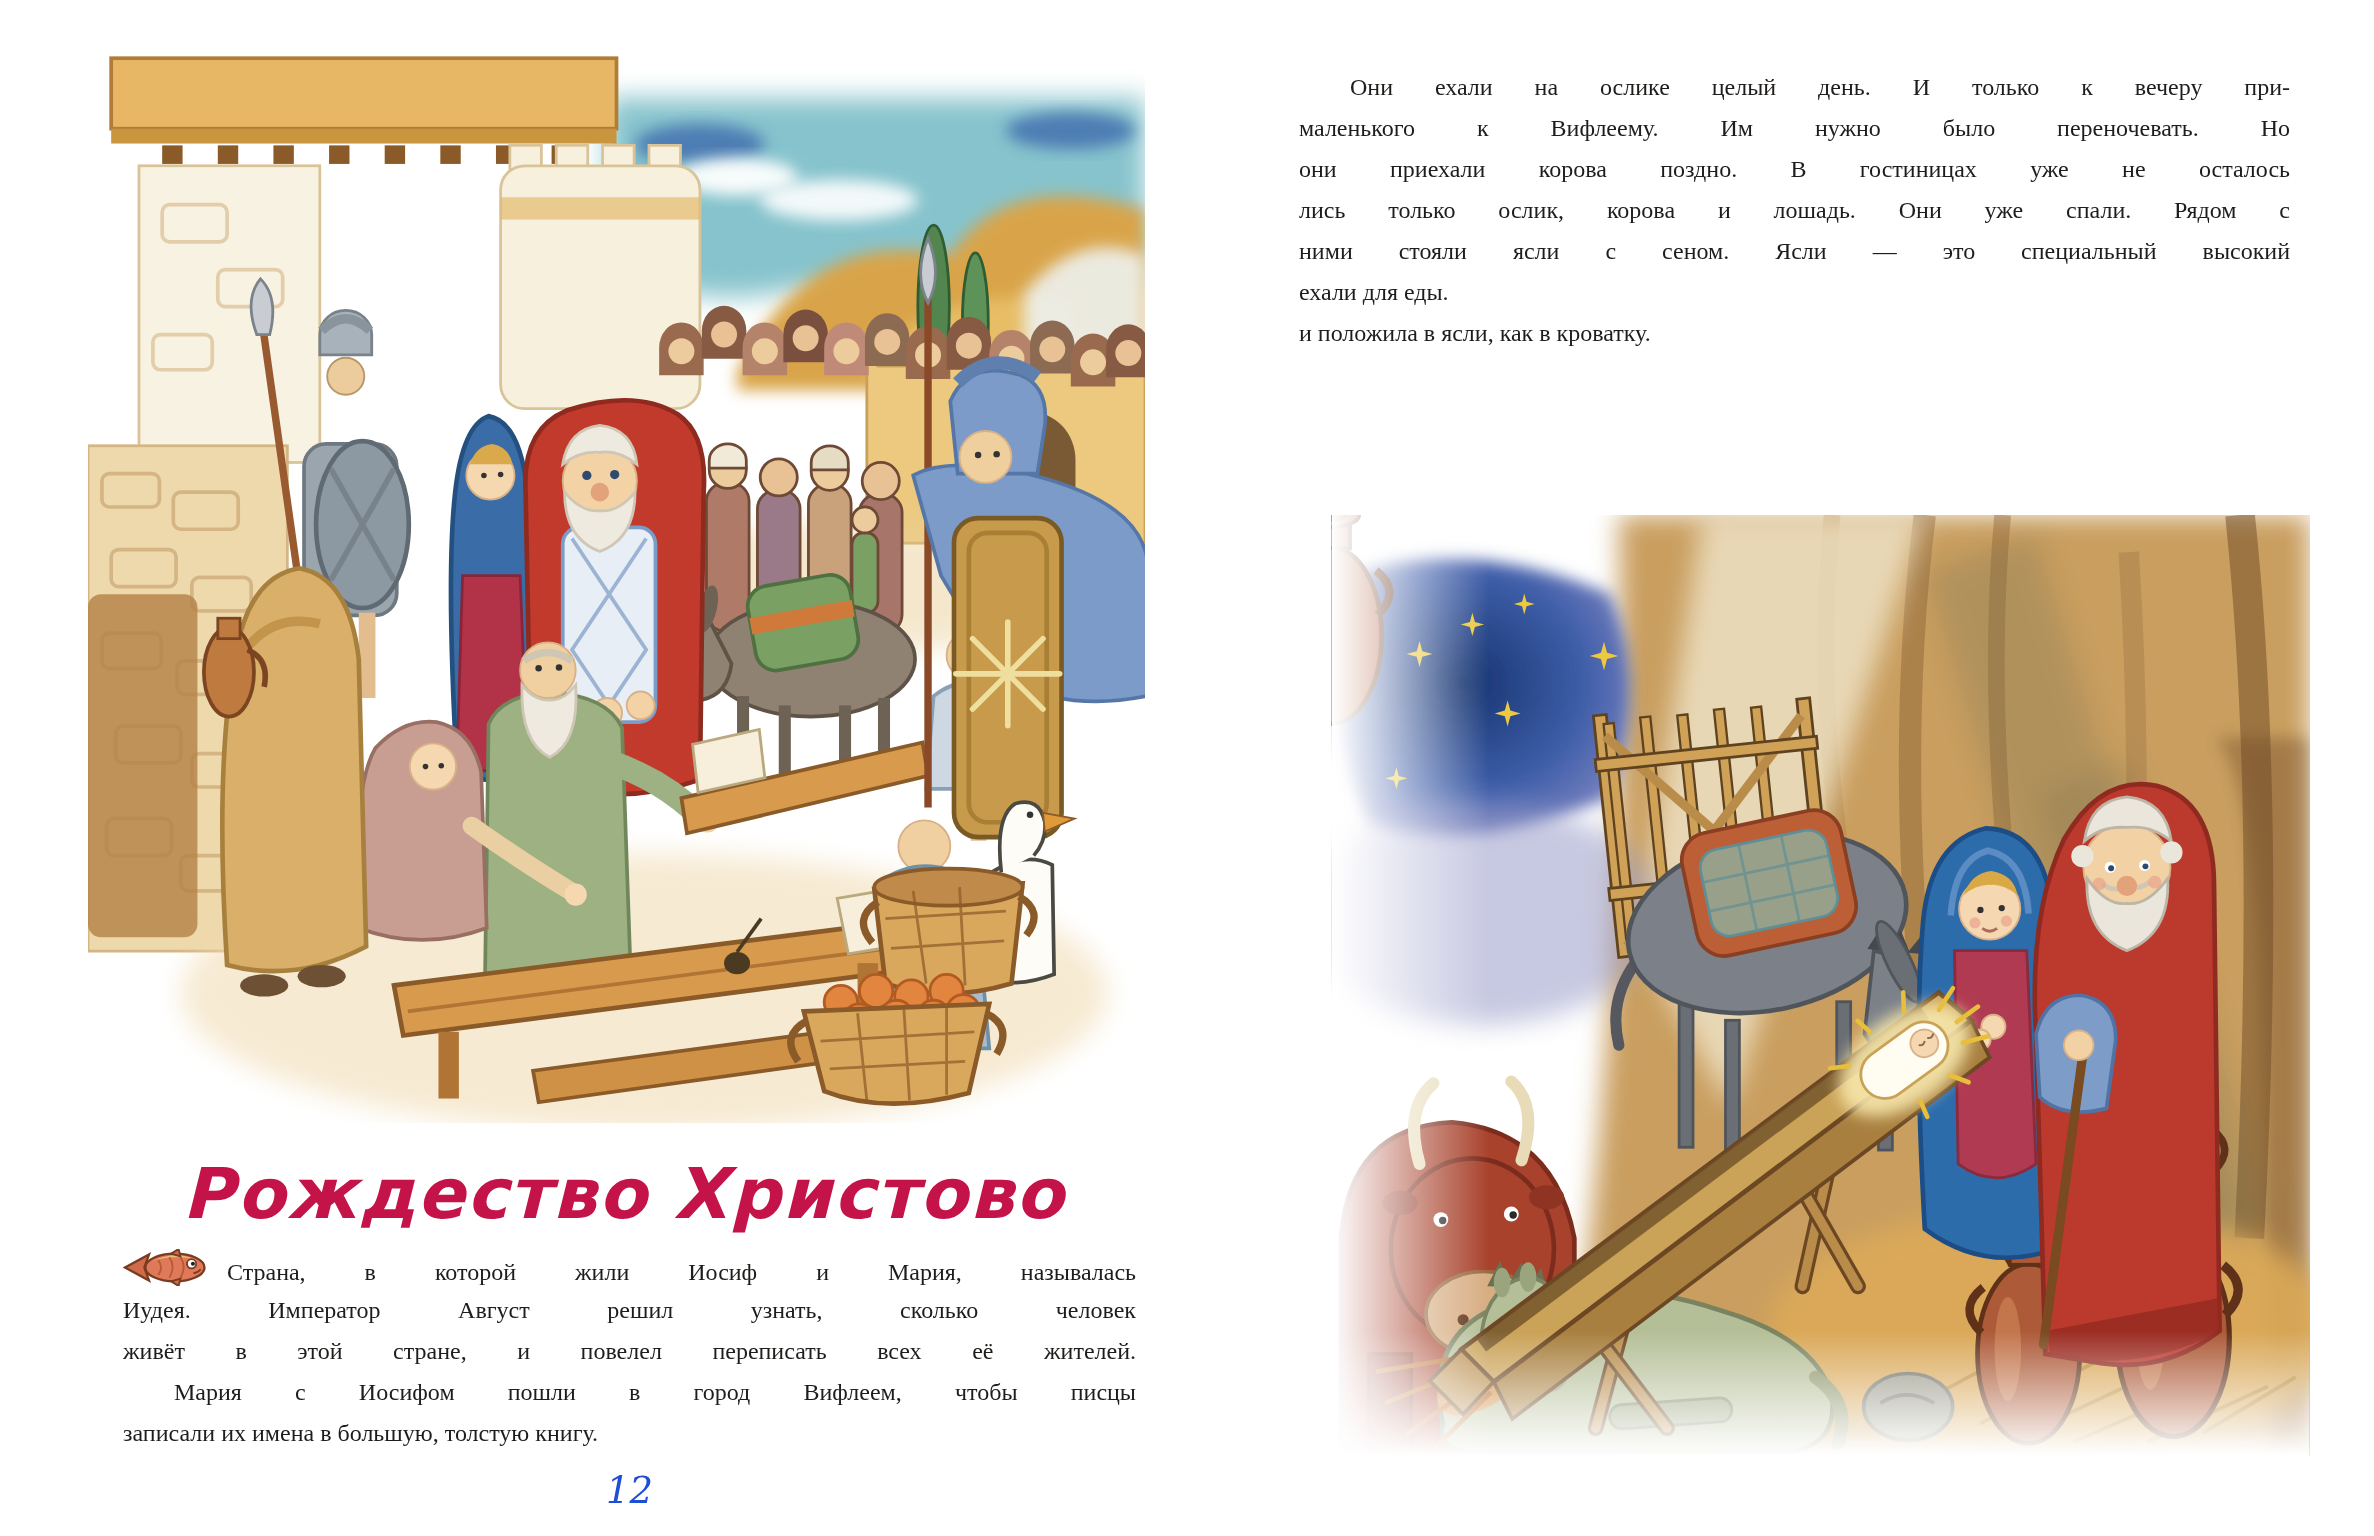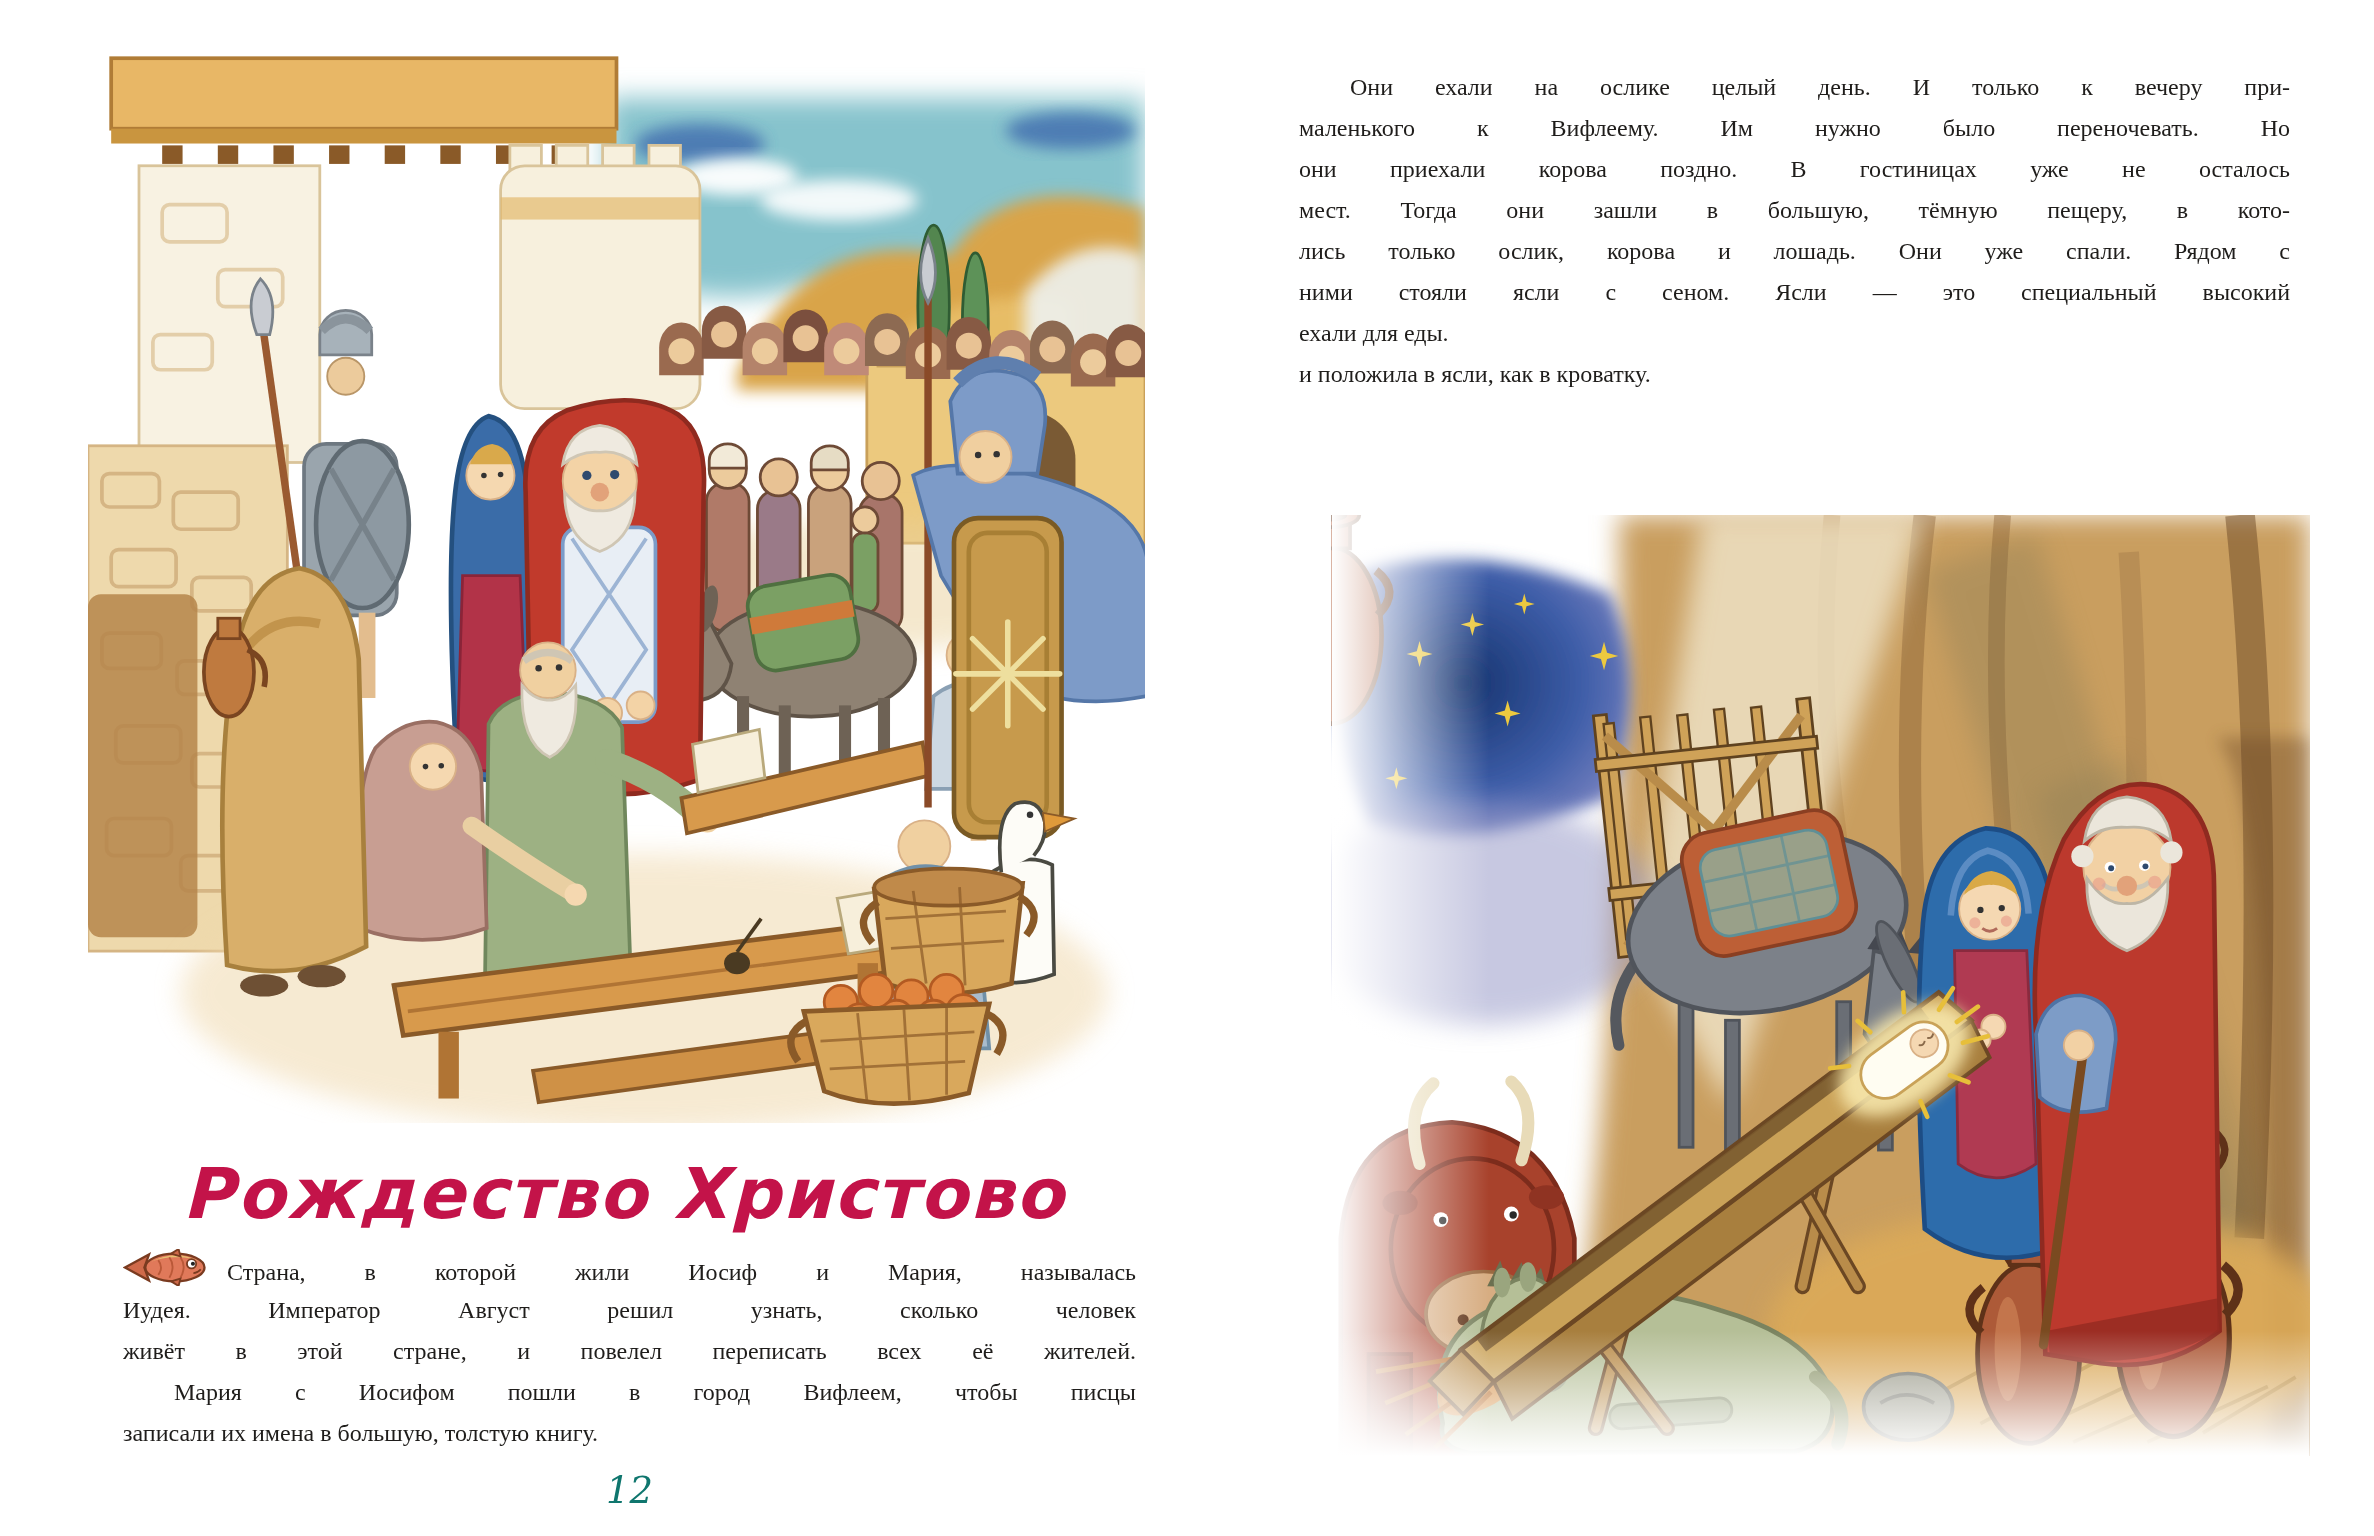--- a/index.html
+++ b/index.html
@@ -13,21 +13,21 @@
   #right-text{left:1299px;top:67px;width:991px;}
   .line{font-size:24px;line-height:41px;height:41px;overflow:hidden;
         text-align:justify;text-align-last:justify;}
   .line.last{text-align-last:left;}
   .line.indent{text-indent:51px;}
   .fish{display:inline-block;width:89px;height:37px;vertical-align:-5.6px;margin-right:15px;}
   #chapter-title{position:absolute;left:123px;top:1159px;width:1013px;text-align:center;
         font-family:"DejaVu Sans",sans-serif;font-style:italic;font-weight:600;
         font-size:70px;line-height:1;letter-spacing:1.9px;color:#c31349;transform:skewX(-3deg);}
   #page-number{position:absolute;left:123px;top:1469px;width:1013px;text-align:center;
-        font-family:"DejaVu Serif",serif;font-style:italic;font-size:37px;color:#0f766e;}
+        font-family:"DejaVu Serif",serif;font-style:italic;font-size:37px;color:#1d4ed8;}
   svg{display:block;}
 </style>
 </head>
 <body>
 
 <div class="spread">
 
   <div>
 
     <div class="illus" id="illus-left" role="img" aria-label="Перепись у городских ворот Вифлеема: толпа жителей, римские воины с копьями и щитами, Мария и Иосиф у столов писцов, корзины с фруктами и гусь">
@@ -381,21 +381,20 @@
 
     <div id="page-number">12</div>
   </div>
 
   <div>
 
     <div class="textblock" id="right-text">
       <div class="line indent">Они ехали на ослике целый день. И только к вечеру при-</div>
       <div class="line">маленького к Вифлеему. Им нужно было переночевать. Но</div>
       <div class="line">они приехали корова поздно. В гостиницах уже не осталось</div>
-      <div class="line">мест. Тогда они зашли в большую, тёмную пещеру, в кото-</div>
       <div class="line">лись только ослик, корова и лошадь. Они уже спали. Рядом с</div>
       <div class="line">ними стояли ясли с сеном. Ясли — это специальный высокий</div>
       <div class="line last">ехали для еды.</div>
       <div class="line last">и положила в ясли, как в кроватку.</div>
     </div>
 
     <div class="illus" id="illus-right" role="img" aria-label="Ночная пещера: Мария и Иосиф у яслей со спелёнатым Младенцем, ослик, корова, лошадь, глиняные кувшины и звёздное небо">
       <svg width="979" height="941" viewBox="0 0 1055 1015" xmlns="http://www.w3.org/2000/svg">
         <defs>
           <filter id="Rb8" x="-30%" y="-30%" width="160%" height="160%">

